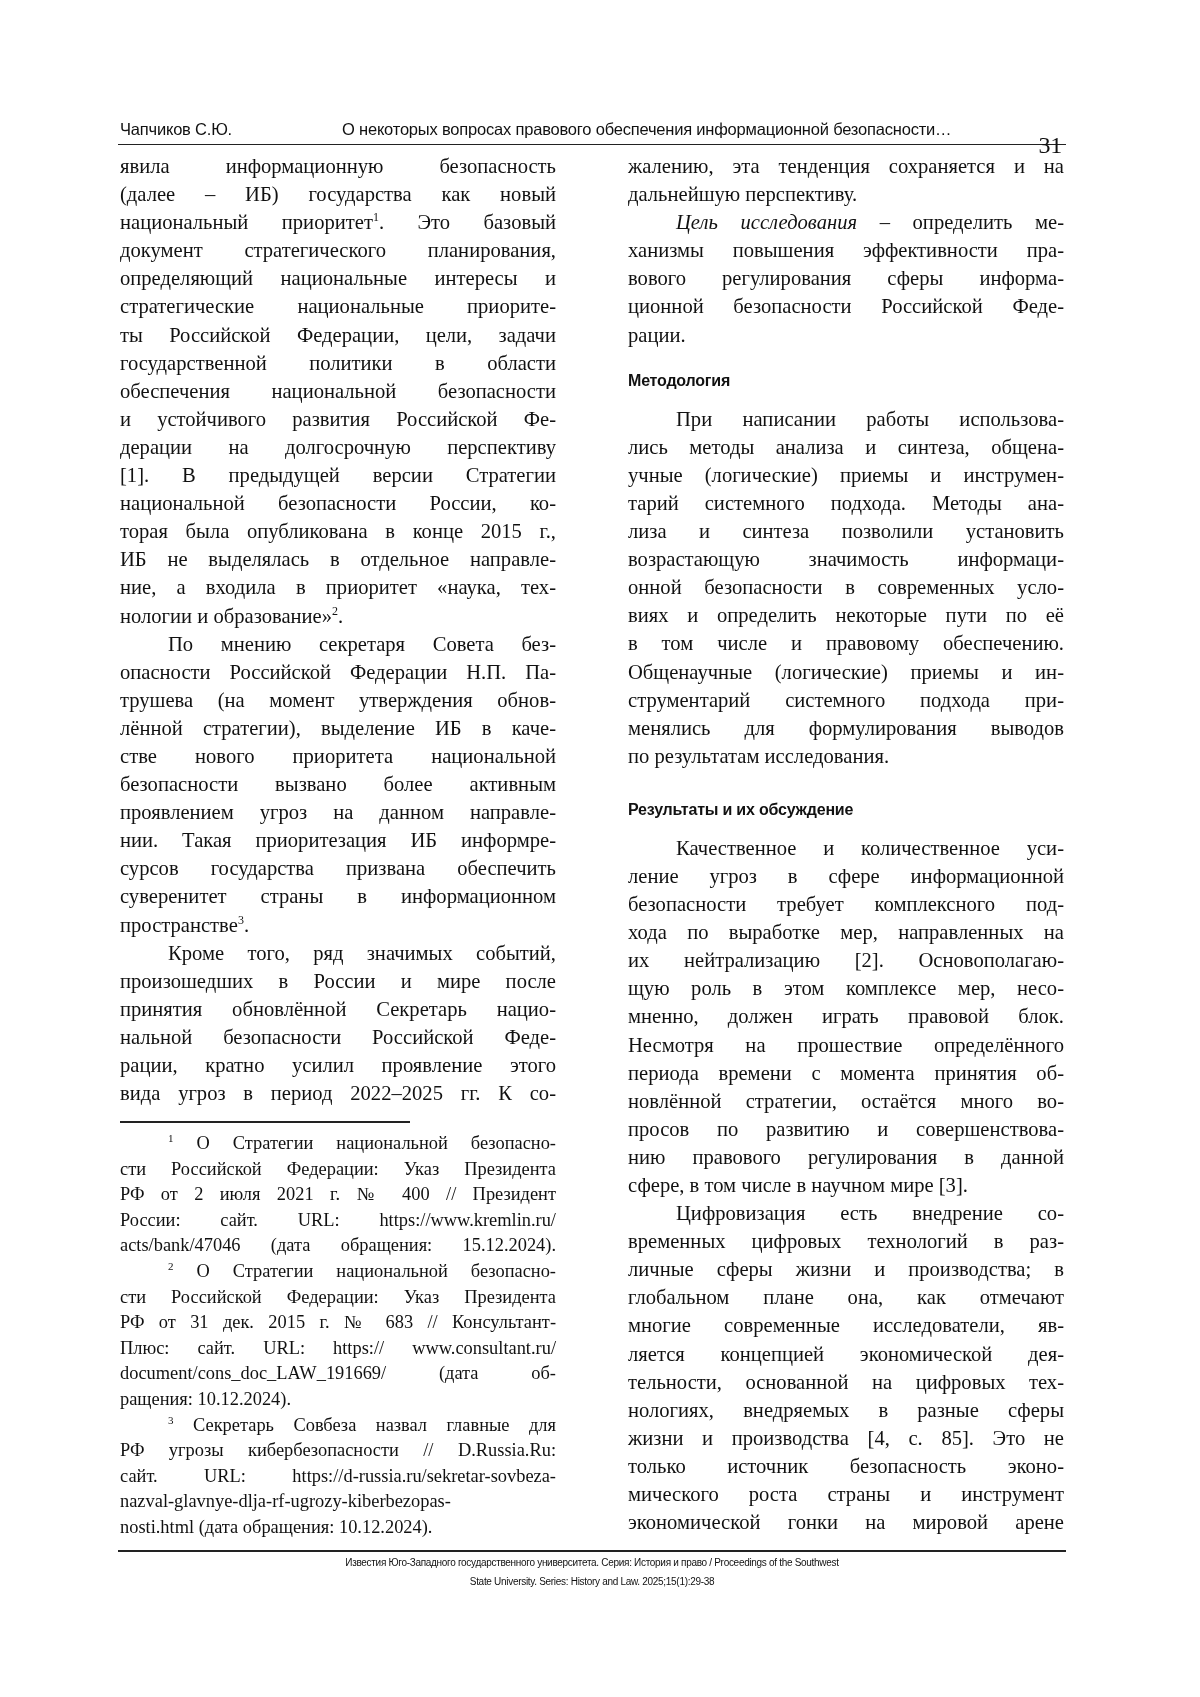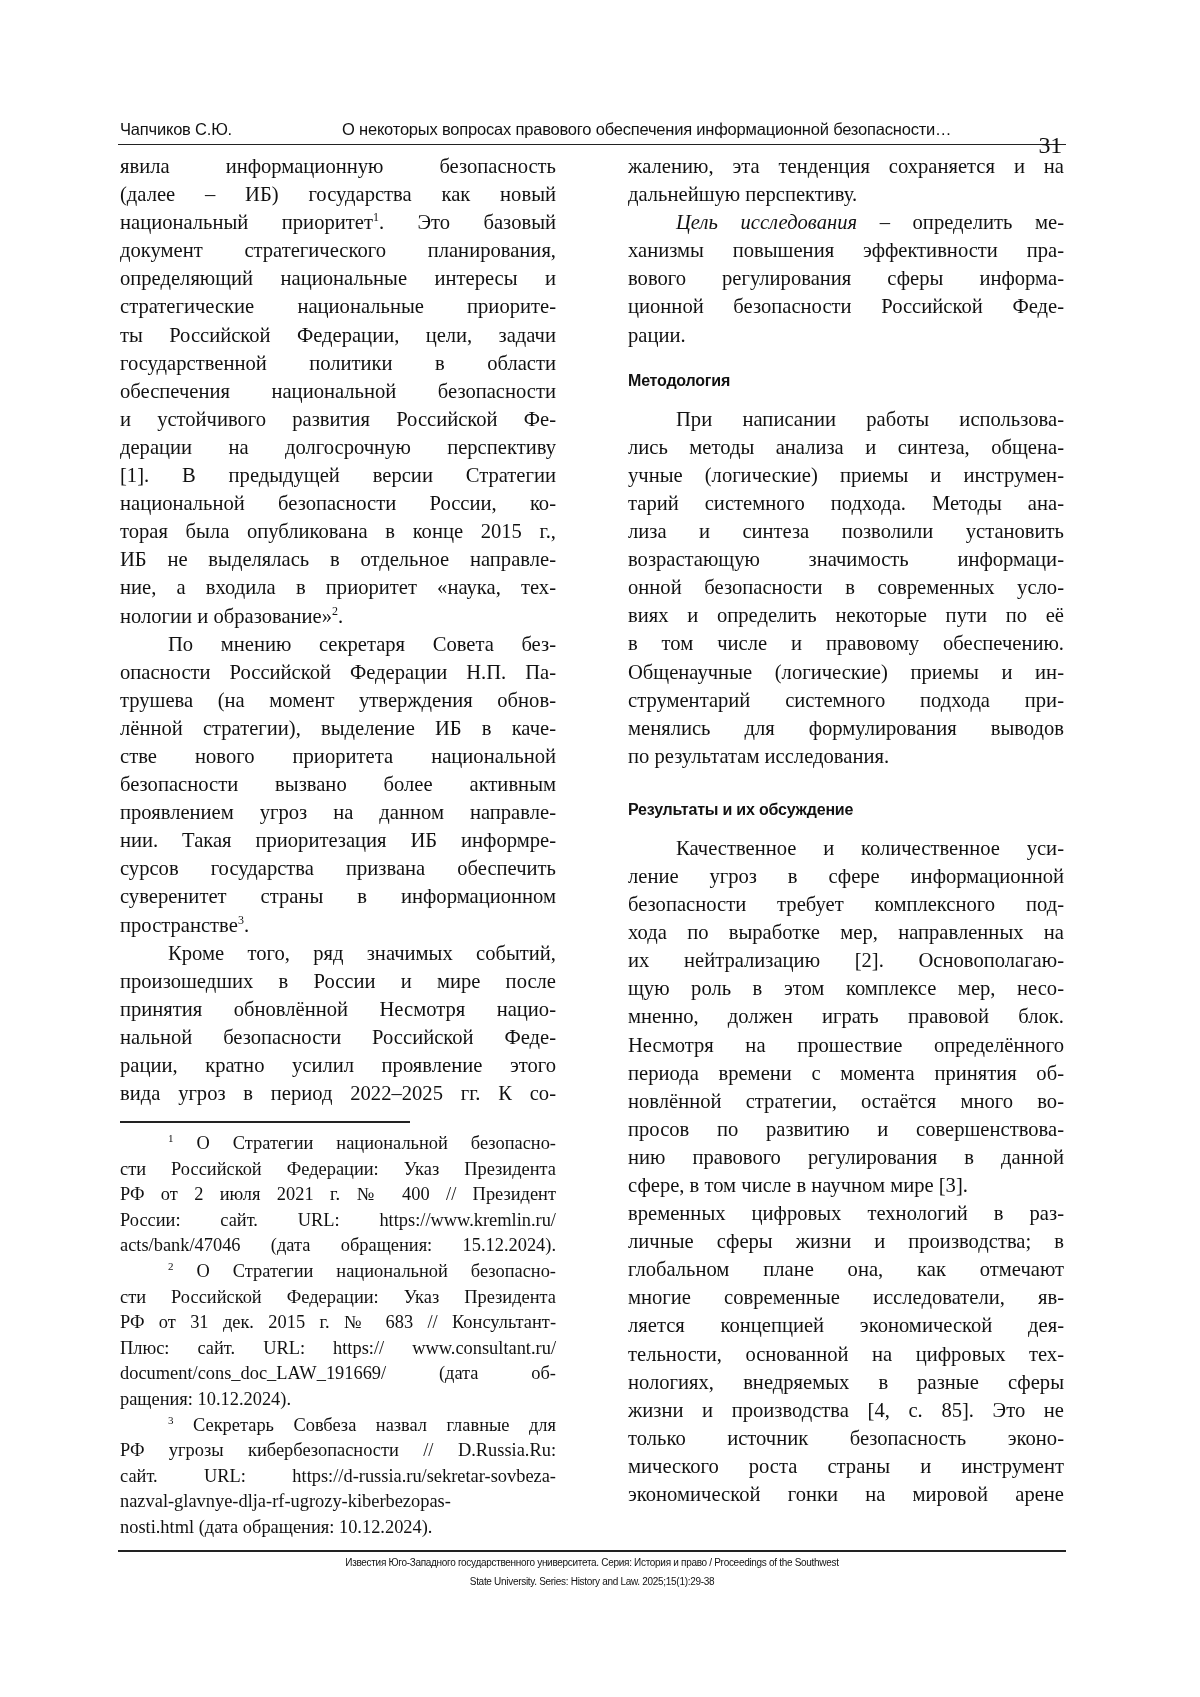--- a/index.html
+++ b/index.html
@@ -89,21 +89,21 @@
       <span class="line">безопасности вызвано более активным</span>
       <span class="line">проявлением угроз на данном направле-</span>
       <span class="line">нии. Такая приоритезация ИБ информре-</span>
       <span class="line">сурсов государства призвана обеспечить</span>
       <span class="line">суверенитет страны в информационном</span>
       <span class="line last"><span>пространстве</span><sup>3</sup><span>.</span></span>
     </p>
     <p>
       <span class="line indent">Кроме того, ряд значимых событий,</span>
       <span class="line">произошедших в России и мире после</span>
-      <span class="line">принятия обновлённой Несмотря нацио-</span>
+      <span class="line">принятия обновлённой Секретарь нацио-</span>
       <span class="line">нальной безопасности Российской Феде-</span>
       <span class="line">рации, кратно усилил проявление этого</span>
       <span class="line">вида угроз в период 2022–2025 гг. К со-</span>
     </p>
   </div>
 
   <div class="fn-sep"></div>
 
   <div class="footnotes">
     <div>
@@ -170,20 +170,21 @@
       <span class="line">щую роль в этом комплексе мер, несо-</span>
       <span class="line">мненно, должен играть правовой блок.</span>
       <span class="line">Несмотря на прошествие определённого</span>
       <span class="line">периода времени с момента принятия об-</span>
       <span class="line">новлённой стратегии, остаётся много во-</span>
       <span class="line">просов по развитию и совершенствова-</span>
       <span class="line">нию правового регулирования в данной</span>
       <span class="line last">сфере, в том числе в научном мире [3].</span>
     </p>
     <p>
+      <span class="line indent">Цифровизация есть внедрение со-</span>
       <span class="line">временных цифровых технологий в раз-</span>
       <span class="line">личные сферы жизни и производства; в</span>
       <span class="line">глобальном плане она, как отмечают</span>
       <span class="line">многие современные исследователи, яв-</span>
       <span class="line">ляется концепцией экономической дея-</span>
       <span class="line">тельности, основанной на цифровых тех-</span>
       <span class="line">нологиях, внедряемых в разные сферы</span>
       <span class="line">жизни и производства [4, с. 85]. Это не</span>
       <span class="line">только источник безопасность эконо-</span>
       <span class="line">мического роста страны и инструмент</span>

